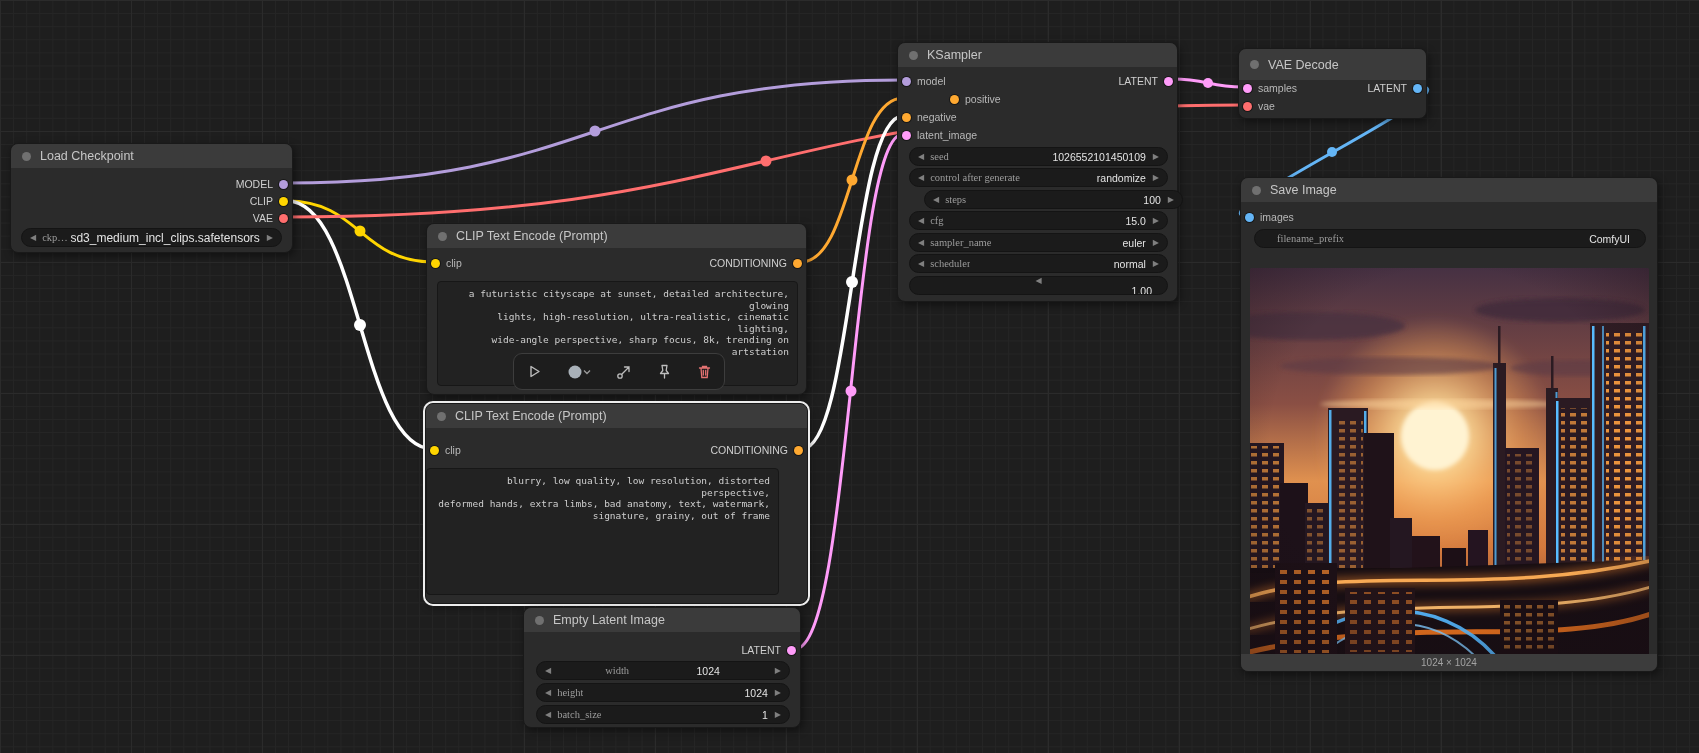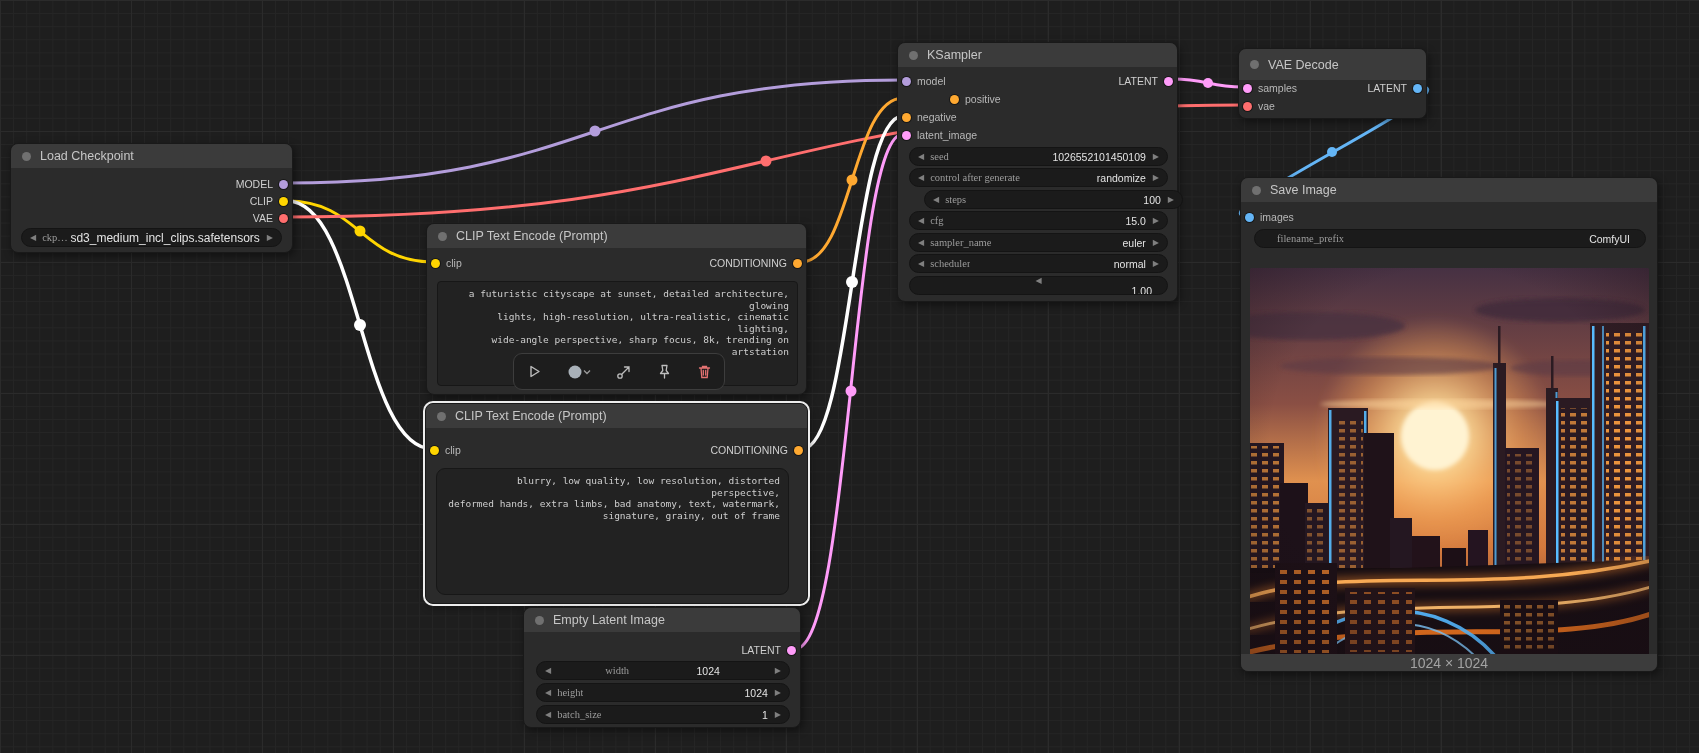--- a/index.html
+++ b/index.html
@@ -51,21 +51,21 @@
     color:#cfcfcf;padding:6px 8px;box-sizing:border-box;white-space:pre-wrap;
   }
   #toolbox{
     position:absolute;z-index:2;left:513px;top:353px;width:212px;height:37px;
     background:#1d1d1d;border:1px solid #3d3d3d;border-radius:9px;
     display:flex;align-items:center;justify-content:space-around;box-sizing:border-box;
   }
   .tbtn{display:flex;align-items:center;justify-content:center;color:#bdbdbd;cursor:pointer;}
   .caption{
     position:absolute;left:0;right:0;bottom:0;height:17px;background:#3c3c3c;
-    border-radius:0 0 7px 7px;color:#a3a3a3;font-size:14px;display:flex;
+    border-radius:0 0 7px 7px;color:#a3a3a3;font-size:10px;display:flex;
     align-items:center;justify-content:center;
   }
   .preview{position:absolute;border-radius:2px;overflow:hidden;}
 </style>
 </head>
 <body>
 
 <div id="canvas">
 
   <svg id="wires" width="1699" height="753">
@@ -168,21 +168,21 @@
       <span class="ntitle">CLIP Text Encode (Prompt)</span>
     </div>
     <div class="port in" style="top:46px;">
       <span class="pdot" style="background:#FFD500"></span>
       <span>clip</span>
     </div>
     <div class="port out" style="top:46px;">
       <span>CONDITIONING</span>
       <span class="pdot" style="background:#FFA931"></span>
     </div>
-    <div class="textbox" style="left:10px;top:64px;width:353px;height:127px;border-radius:9px;">blurry, low quality, low resolution, distorted perspective,
+    <div class="textbox" style="left:0;top:64px;width:353px;height:127px;">blurry, low quality, low resolution, distorted perspective,
 deformed hands, extra limbs, bad anatomy, text, watermark,
 signature, grainy, out of frame</div>
   </div>
 
   <div class="node" style="left:523px;top:607px;width:278px;height:121px;">
     <div class="nheader">
       <span class="cdot"></span>
       <span class="ntitle">Empty Latent Image</span>
     </div>
     <div class="port out" style="top:42px;">

